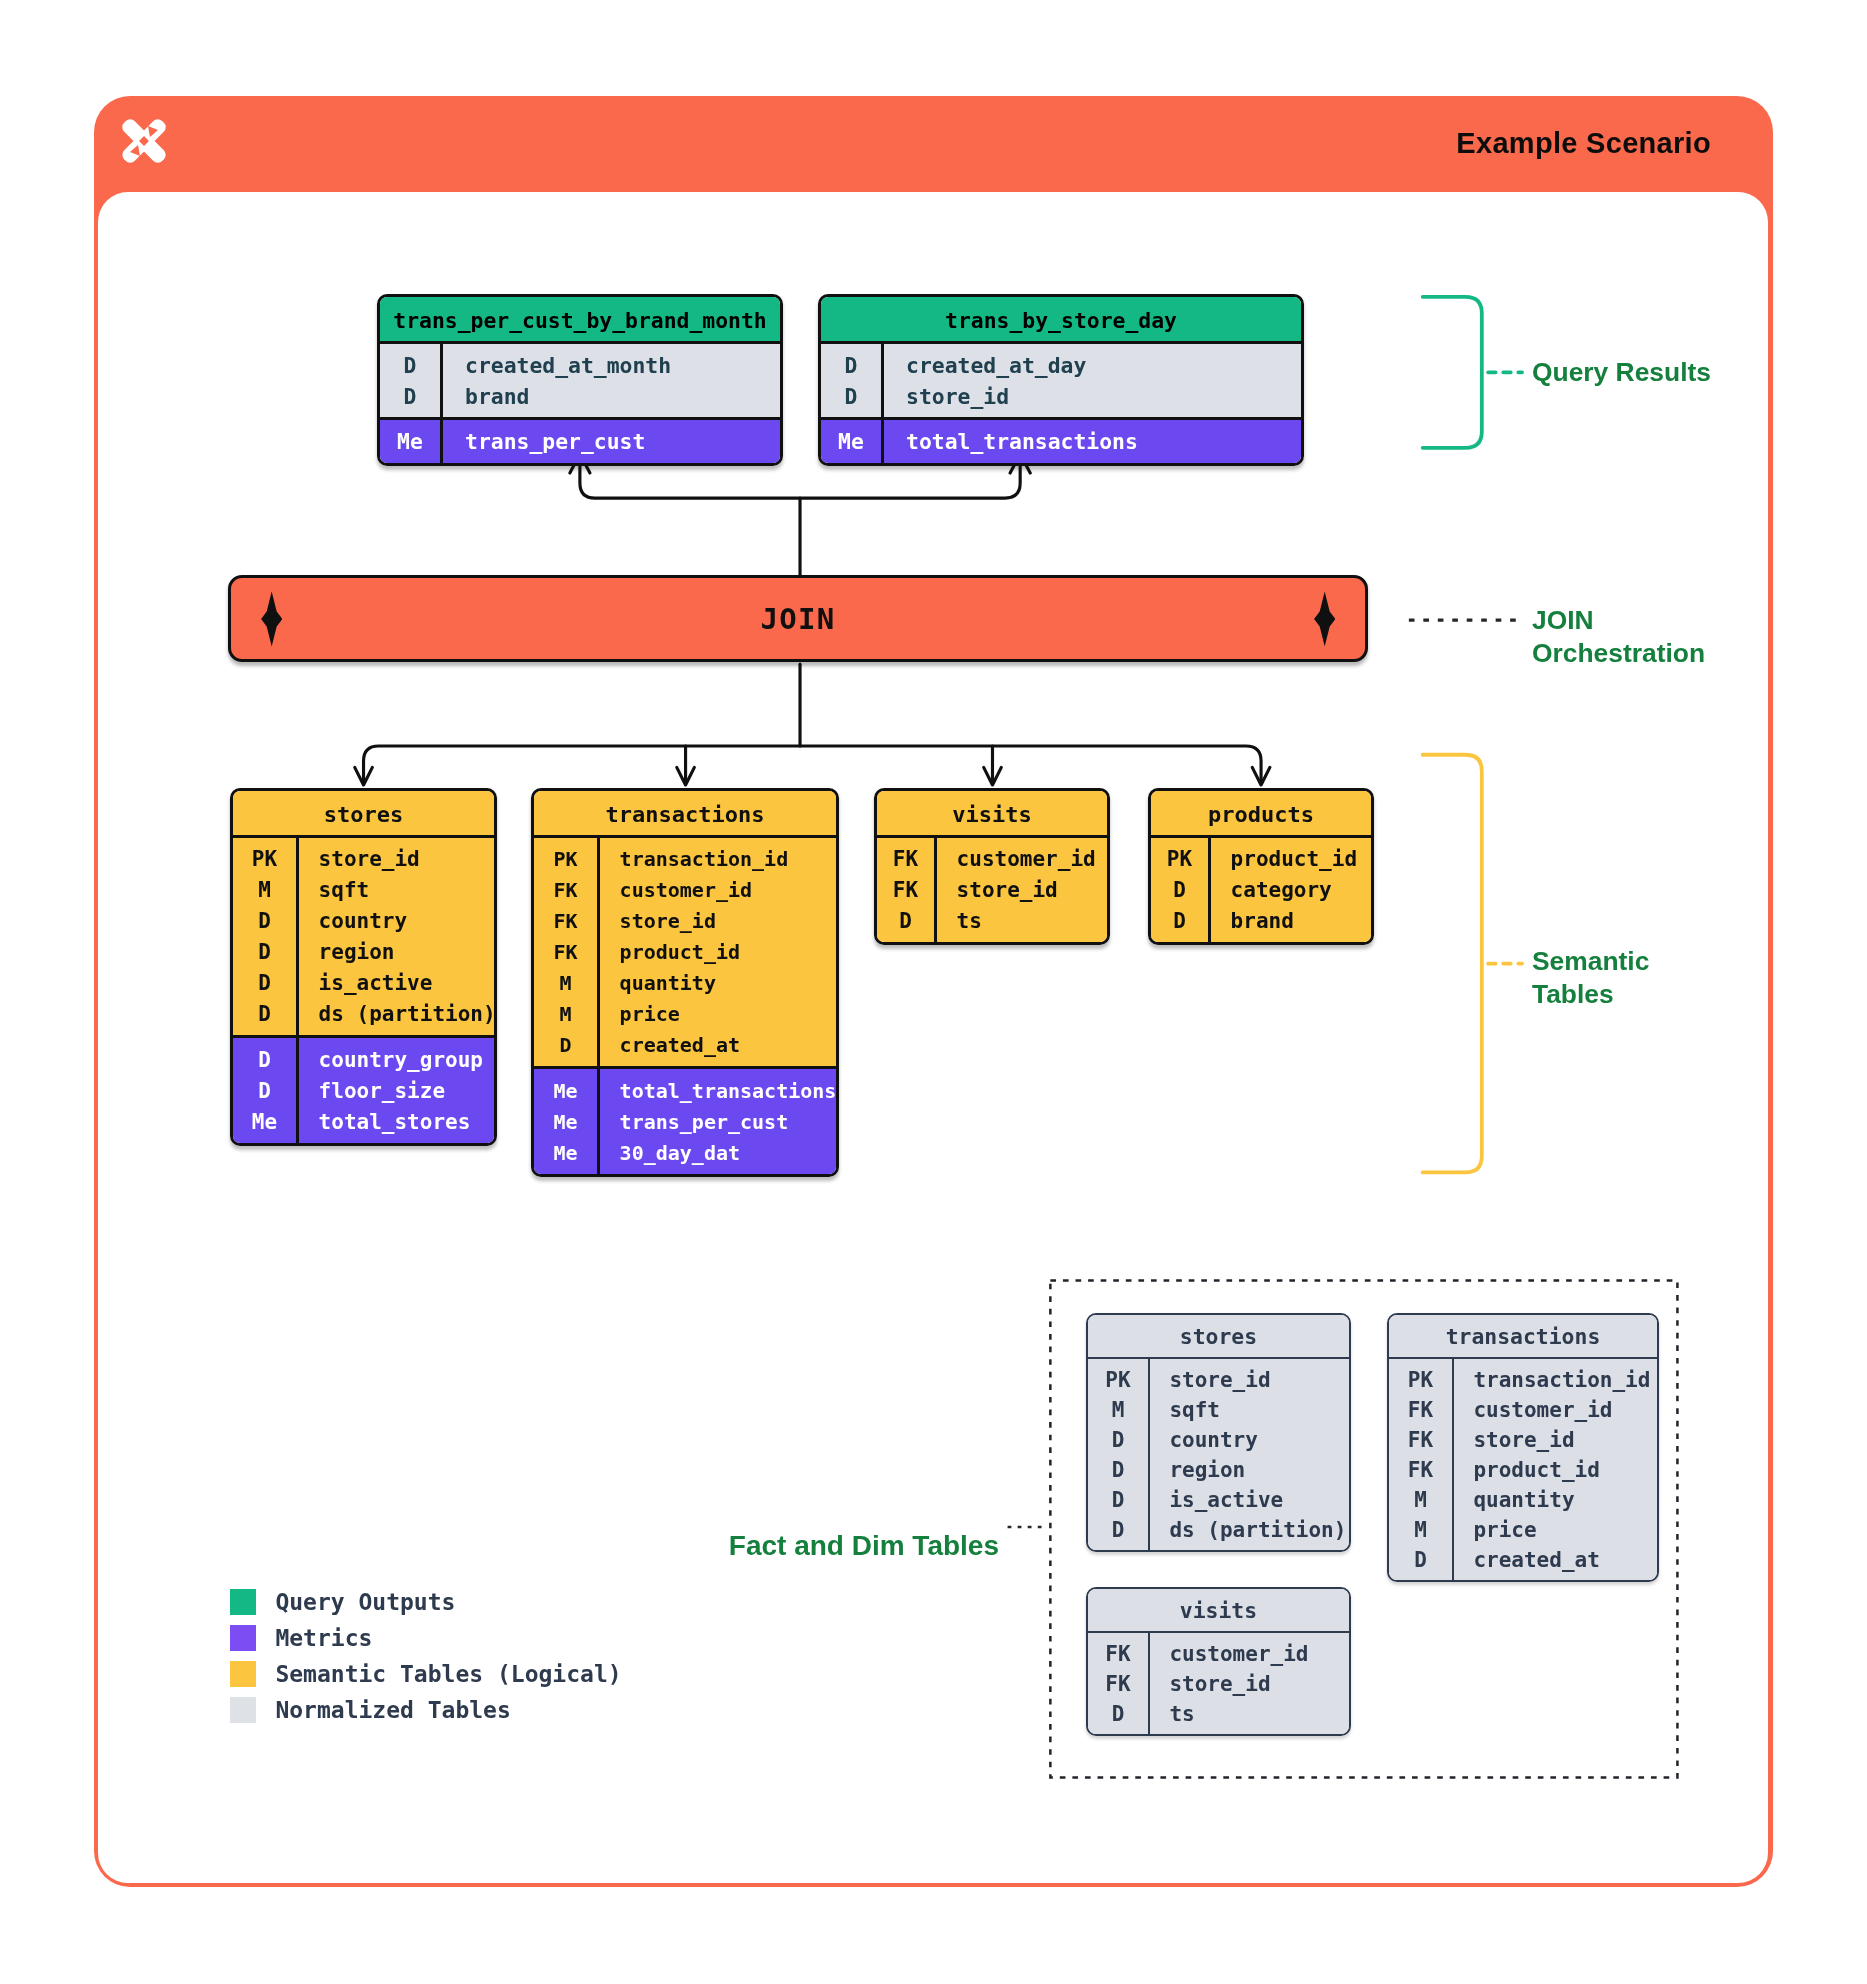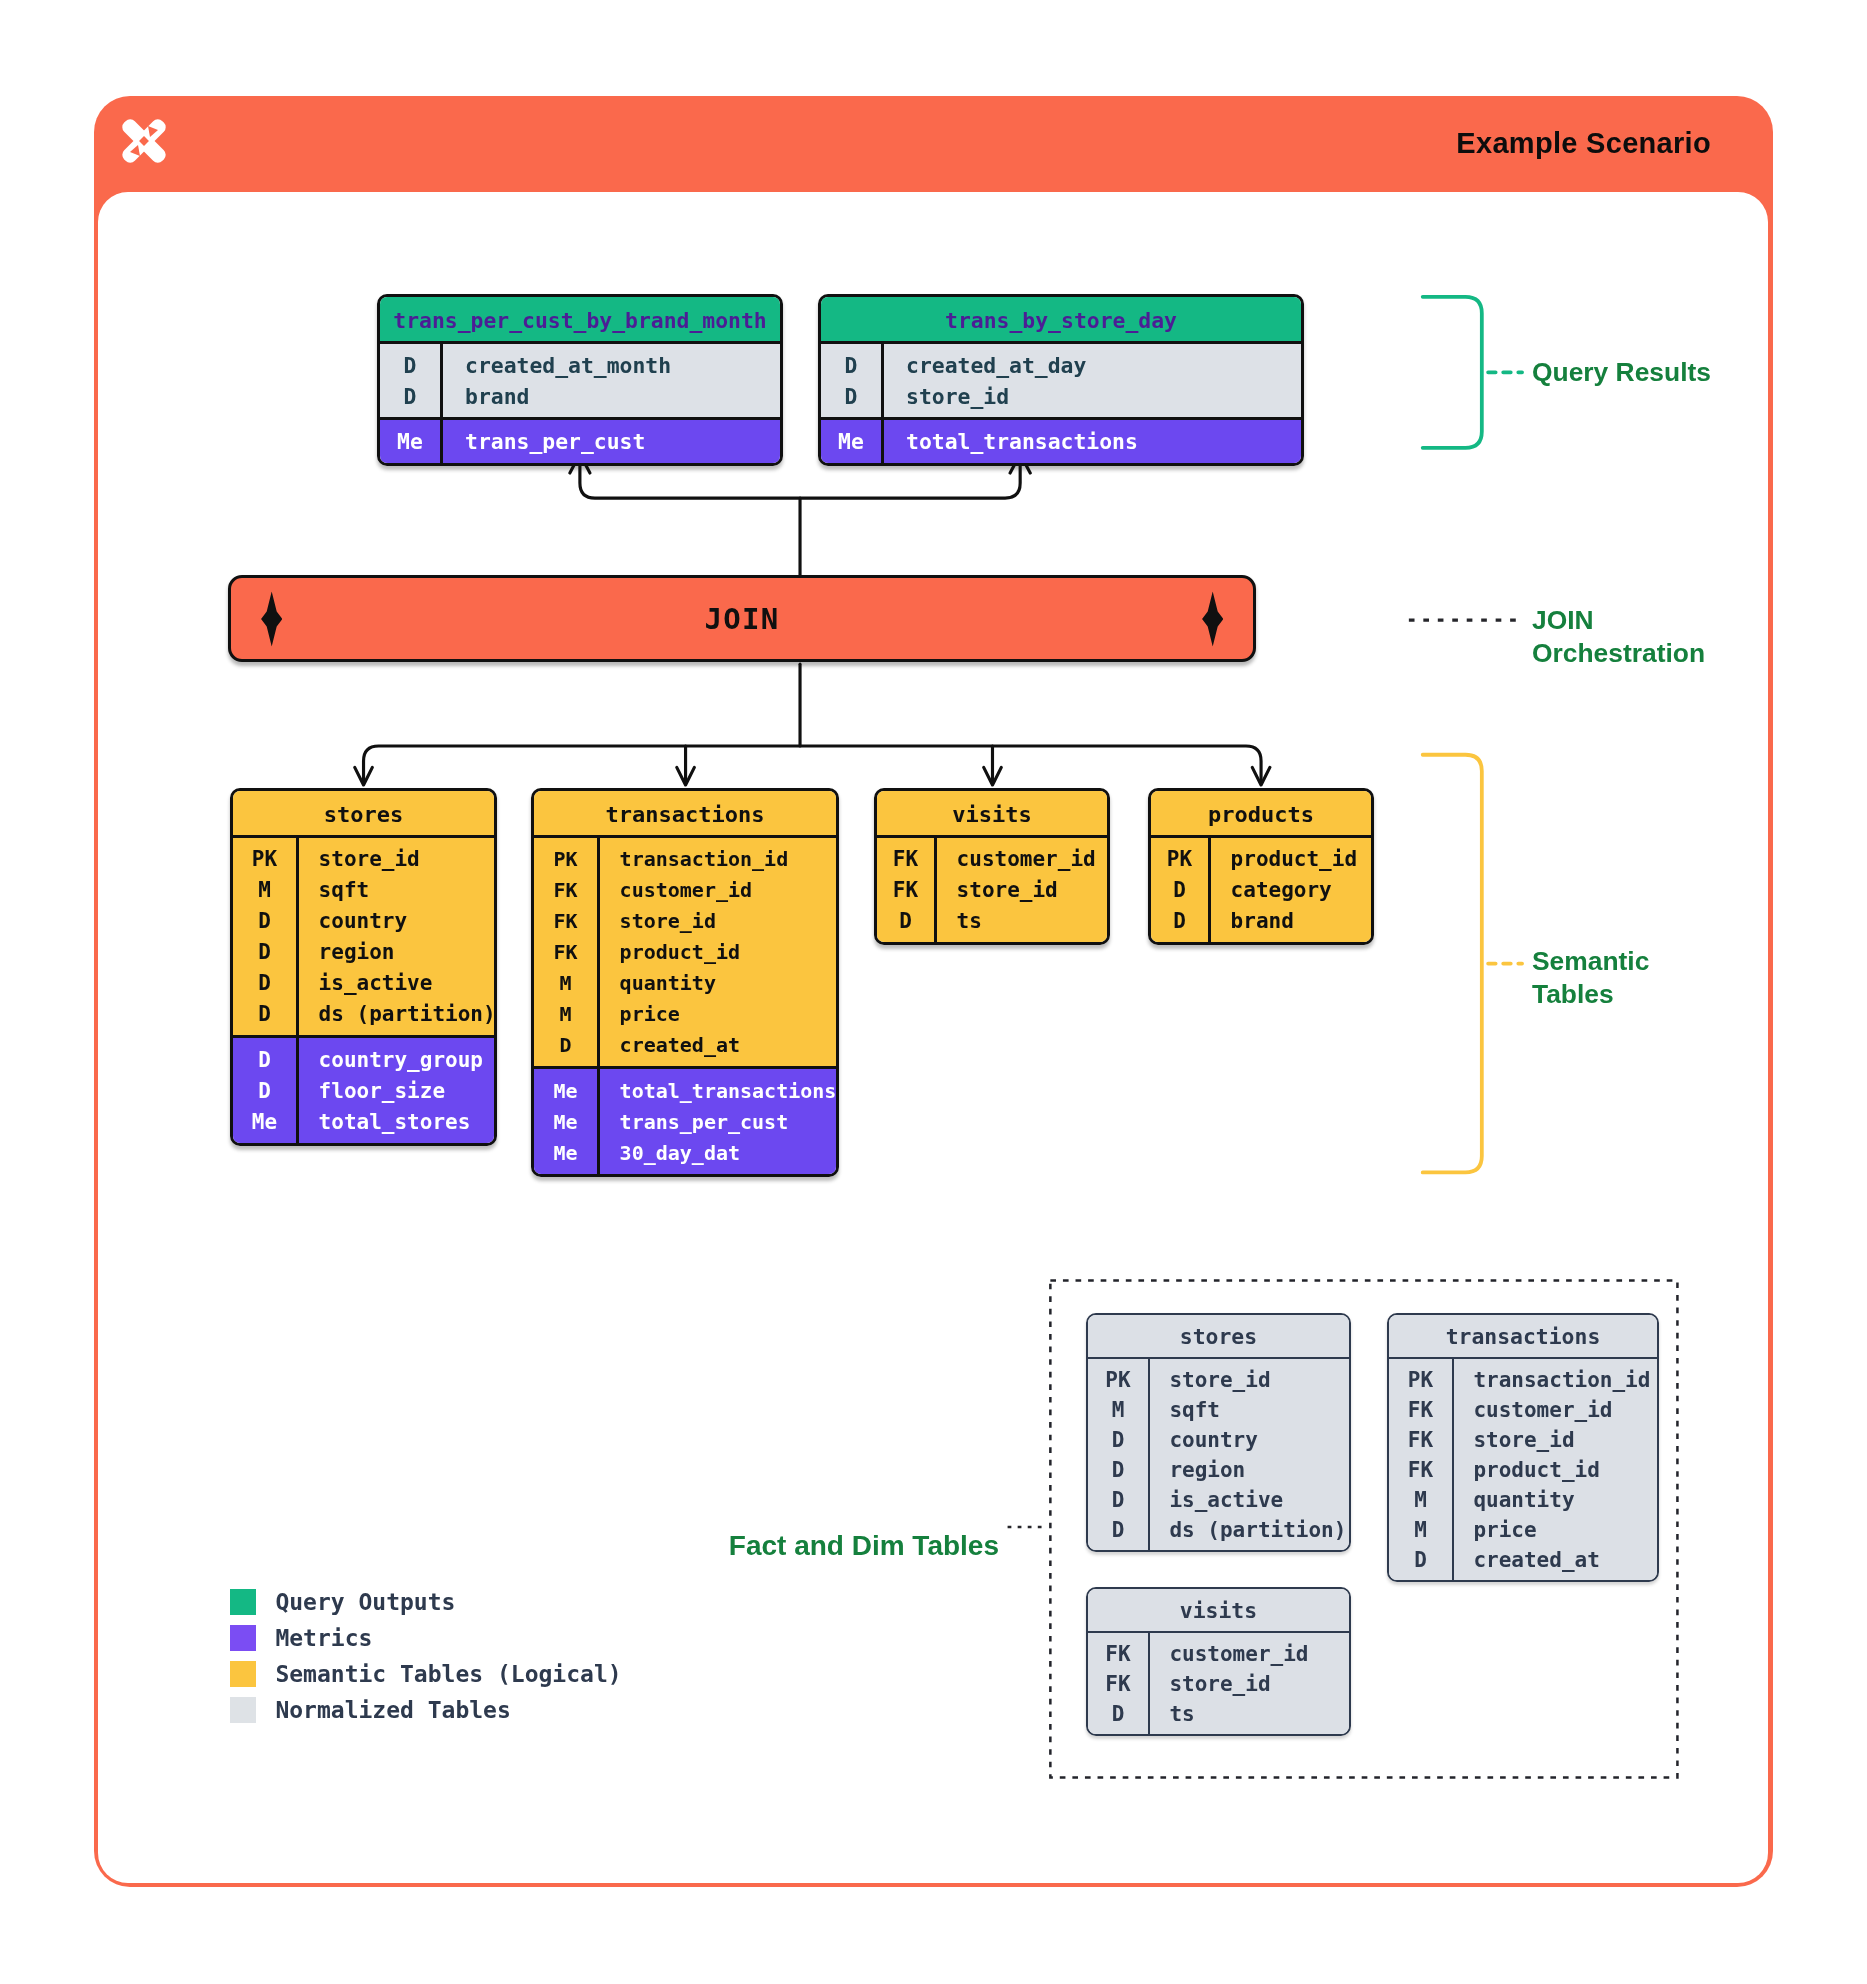--- a/index.html
+++ b/index.html
@@ -28,21 +28,21 @@
   .tsection{position:relative;padding:5.7px 0;}
   .tsection::before{content:'';position:absolute;left:var(--tw);top:0;bottom:0;width:2.5px;
        background:var(--bord);}
   .tsection.metrics{border-top:3.1px solid var(--bord);}
   .trow{display:flex;align-items:center;height:31px;}
   .tcol{width:var(--tw);text-align:center;flex:none;box-sizing:border-box;}
   .tname{padding-left:25px;white-space:nowrap;}
 
   
   .tbl.green{--bord:#101010;--tw:60px;font-size:21.4px;}
-  .tbl.green .ttitle{background:#14B884;color:#4c1d95;font-size:21.4px;}
+  .tbl.green .ttitle{background:#14B884;color:#000000;font-size:21.4px;}
   .tbl.green .tsection.fields{background:#DDE1E7;color:#20404F;}
   .tbl.green .tsection.metrics{background:#6C48F0;color:#ffffff;}
 
   
   .tbl.yellow{--bord:#101010;--tw:63px;font-size:21px;}
   .tbl.yellow .ttitle{background:#FBC53F;color:#101010;font-size:22px;}
   .tbl.yellow .tsection.fields{background:#FBC53F;color:#101010;}
   .tbl.yellow .tsection.metrics{background:#6C48F0;color:#ffffff;}
   .tbl.yellow .tname{padding-left:22.6px;}
 
@@ -61,21 +61,21 @@
   #qr1{left:818px;top:294px;width:486px;}
   #sem0{left:230px;top:788px;width:267px;}
   #sem1{left:531px;top:788px;width:308px;--tw:63px;font-size:20px;}
   #sem2{left:874px;top:788px;width:236px;--tw:57px;}
   #sem3{left:1148px;top:788px;width:226px;--tw:57px;}
   #norm0{left:1086px;top:1313px;width:265px;}
   #norm1{left:1387px;top:1313px;width:272px;--tw:63px;}
   #norm2{left:1086px;top:1587px;width:265px;}
 
   
-  .joinbar{position:absolute;left:228px;top:575px;width:1028px;height:87px;z-index:2;
+  .joinbar{position:absolute;left:228px;top:575px;width:1140px;height:87px;z-index:2;
        background:#FA694C;border:3.8px solid #101010;border-radius:14px;box-sizing:border-box;
        display:flex;align-items:center;justify-content:center;
        box-shadow:0 3.1px 3.8px rgba(20,20,20,0.3);}
   .joinbar .jlabel{font-family:"DejaVu Sans Mono",monospace;font-weight:bold;
        font-size:29px;color:#101010;letter-spacing:1.3px;}
   .jdiamond{position:absolute;top:50%;transform:translateY(-50%);width:21.4px;height:55px;}
   .jdiamond.left{left:30px;}
   .jdiamond.right{right:30px;}
 
   

